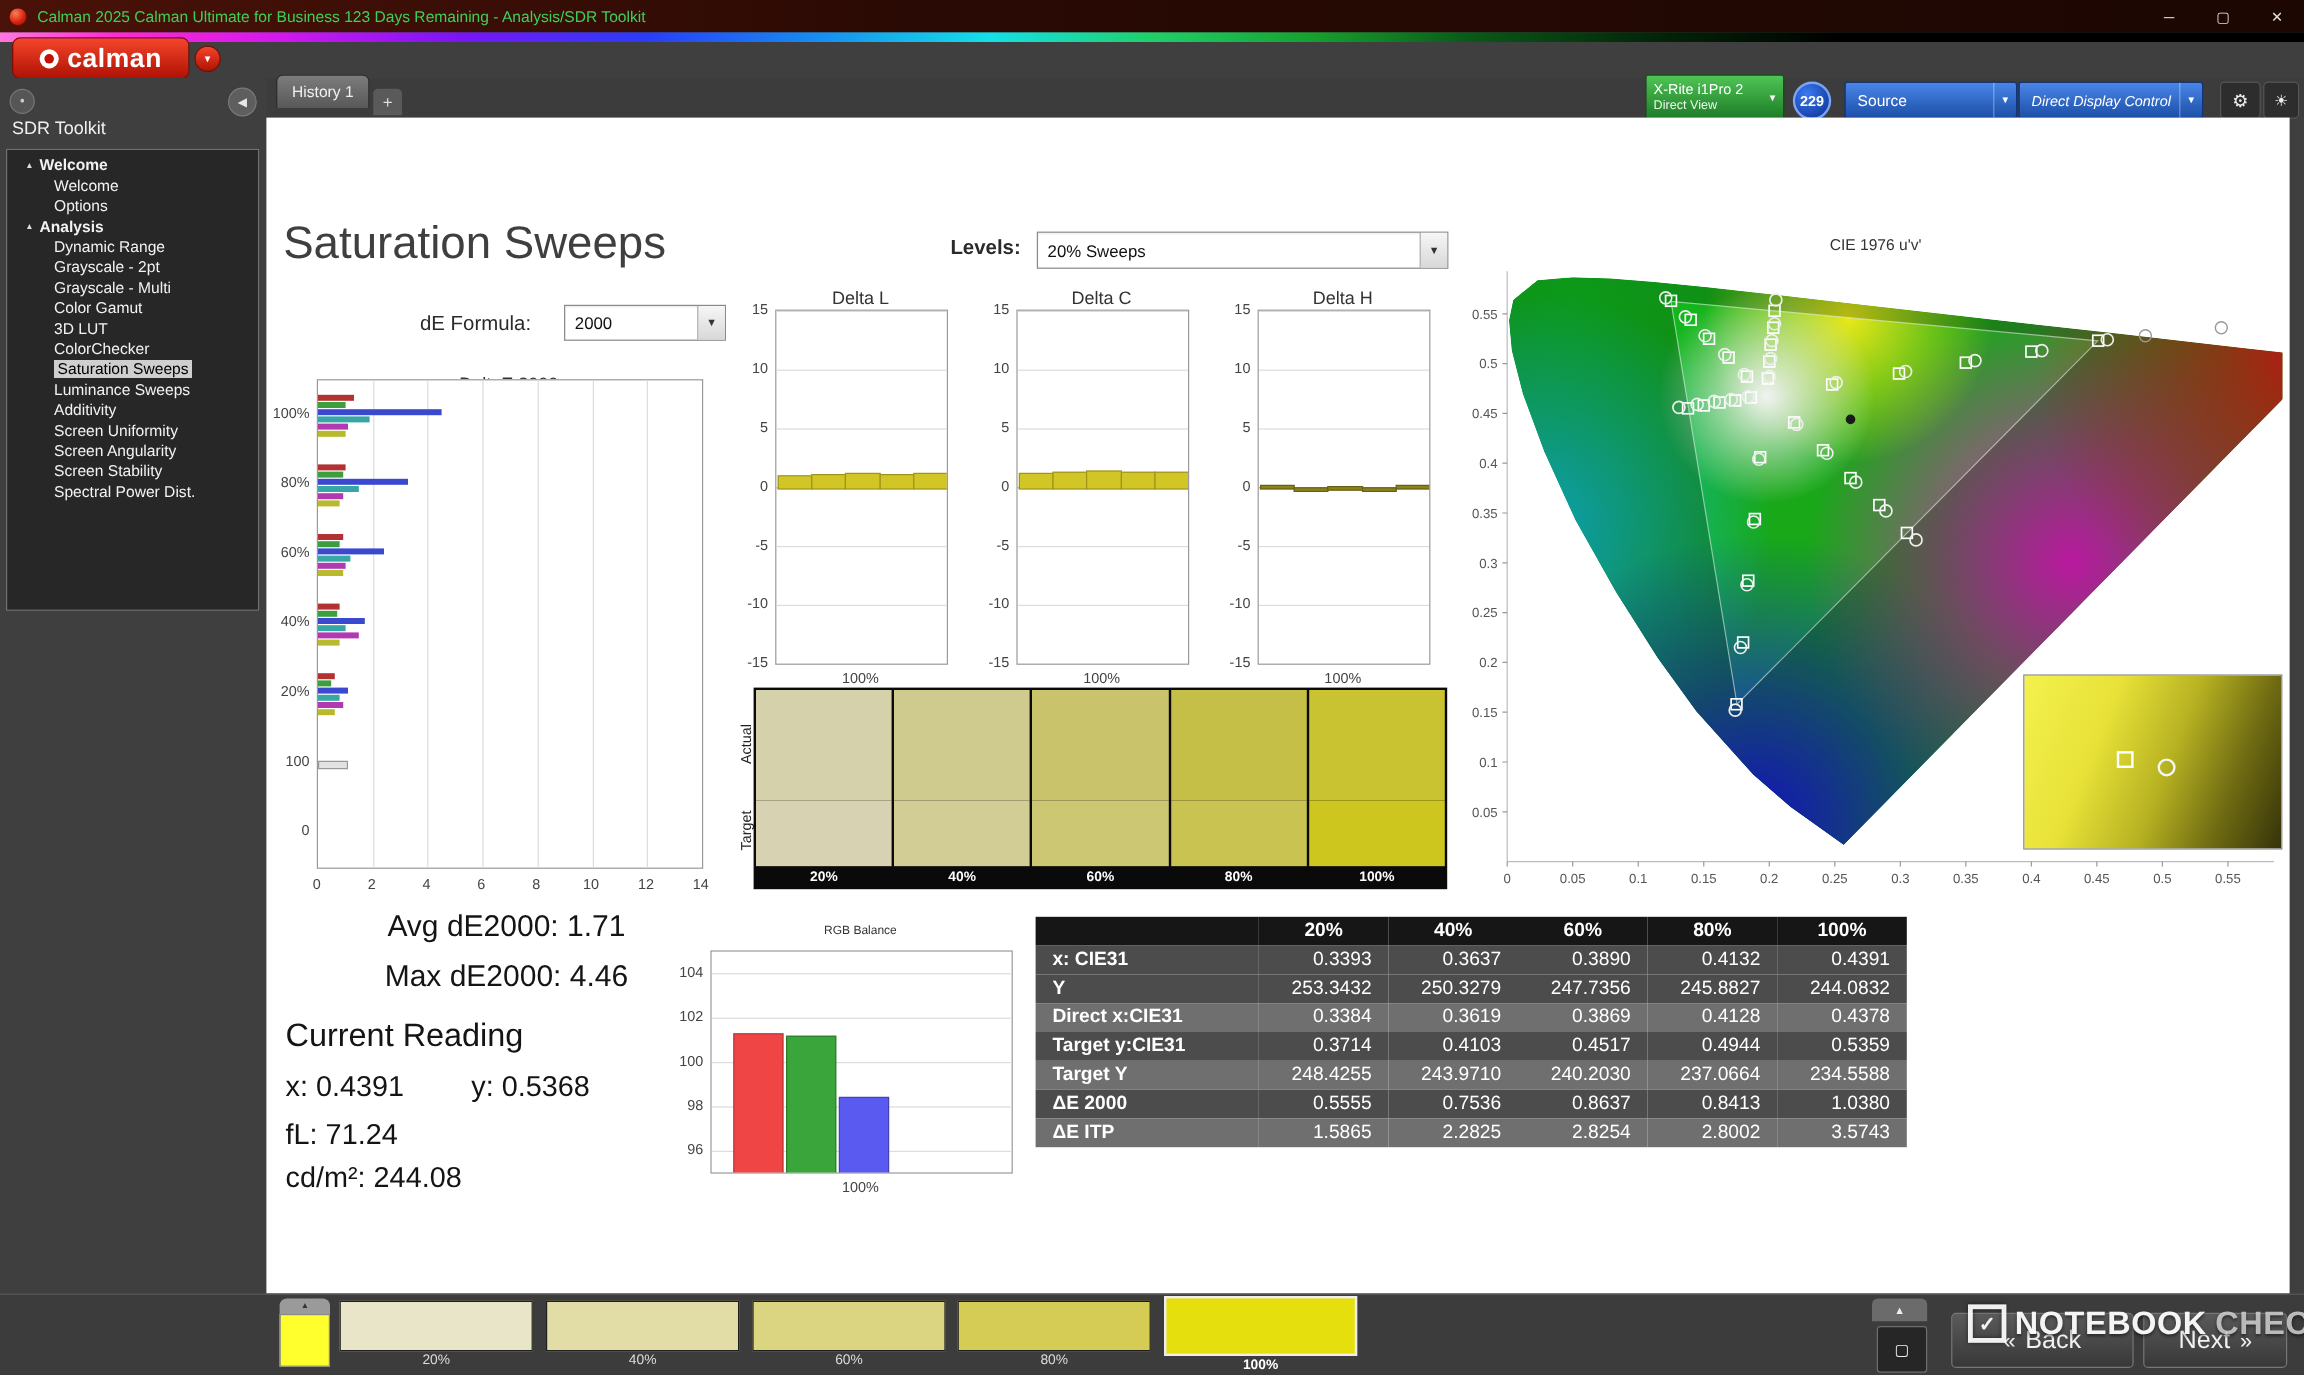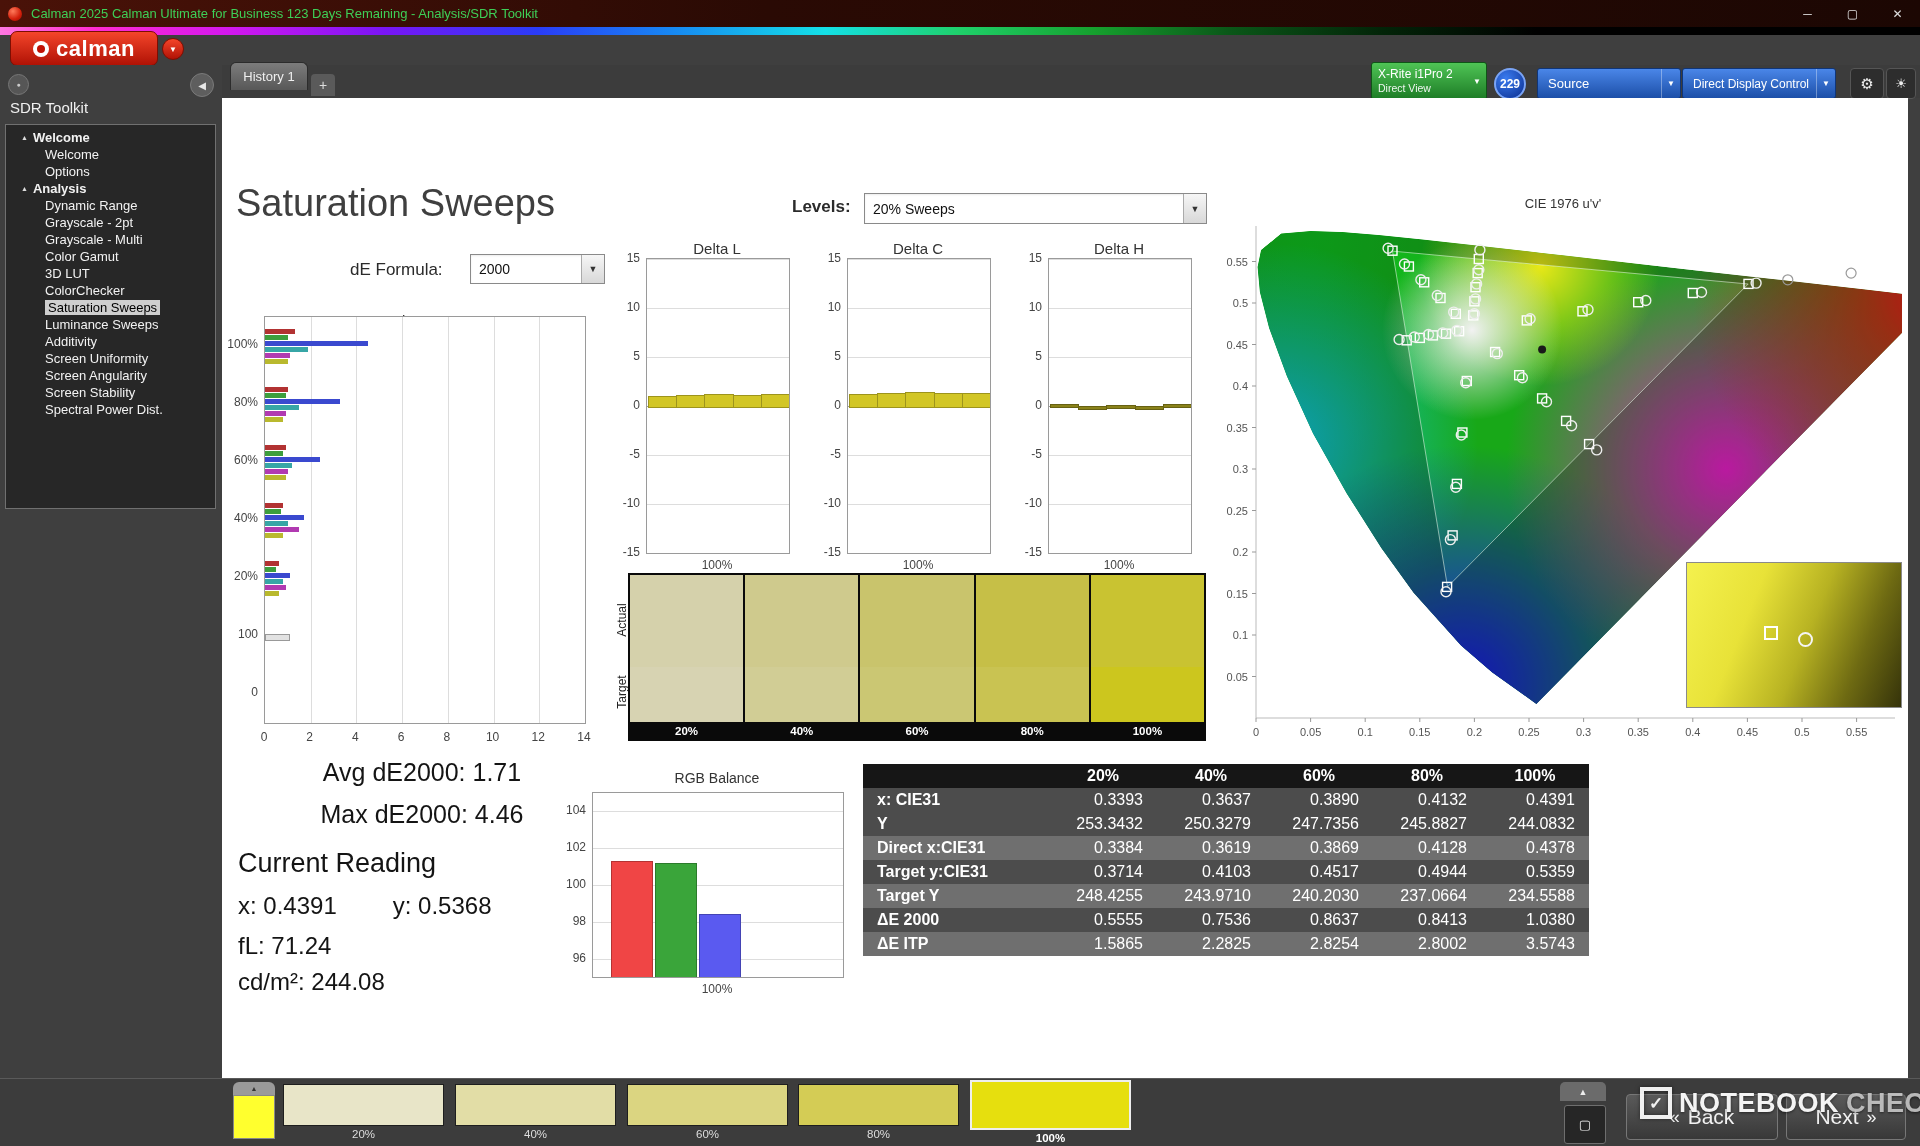--- a/index.html
+++ b/index.html
@@ -43,21 +43,21 @@
   #meter-dd .mdarr{position:absolute;right:5px;top:14px;font-size:8px;}
   #badge{position:absolute;left:1494px;top:68px;width:28px;height:28px;border-radius:50%;border:2px solid #7aa4f5;
          background:radial-gradient(circle at 35% 30%,#3a7bf0,#0b2e8f);color:#fff;font-size:12px;font-weight:bold;
          display:flex;align-items:center;justify-content:center;}
   .bluedd{position:absolute;top:68px;height:29px;border:1px solid #0f3578;border-radius:3px;color:#fff;
           background:linear-gradient(#4a86e8,#1c4fa8);display:flex;align-items:center;}
   .bluedd .ddtxt{flex:1;padding-left:10px;}
   .bluedd .ddarr{width:18px;font-size:8px;text-align:center;border-left:1px solid rgba(255,255,255,.35);align-self:stretch;
                  display:flex;align-items:center;justify-content:center;}
   #source-dd{left:1537px;width:142px;font-size:13px;}
-  #ddc-dd{left:1682px;width:152px;font-size:12px;}
+  #ddc-dd{left:1682px;width:152px;font-size:12px;font-style:italic;}
   #gear-btn{position:absolute;left:1850px;top:68px;width:32px;height:29px;background:#2d2d2d;border:1px solid #555;
             border-radius:4px;color:#eee;font-size:15px;display:flex;align-items:center;justify-content:center;}
   #lamp-btn{position:absolute;left:1886px;top:68px;width:28px;height:29px;background:#2d2d2d;border:1px solid #555;
             border-radius:4px;color:#eee;font-size:13px;display:flex;align-items:center;justify-content:center;}
 
   
   #sidebar{position:absolute;left:0;top:65px;width:222px;height:1081px;background:#3f3f3f;}
   #sidebar-menu-btn{position:absolute;left:8px;top:9px;width:19px;height:19px;border-radius:50%;background:#565656;
                     border:1px solid #777;color:#ccc;font-size:7px;display:flex;align-items:center;justify-content:center;}
   #collapse-btn{position:absolute;left:190px;top:8px;width:22px;height:22px;border-radius:50%;background:#5e5e5e;
@@ -82,21 +82,21 @@
   .combo .arr{width:22px;align-self:stretch;background:linear-gradient(#f6f6f6,#d8d8d8);border-left:1px solid #aaa;
               display:flex;align-items:center;justify-content:center;font-size:9px;color:#333;}
   #de-combo{left:248px;top:156px;width:133px;height:28px;}
   #levels-combo{left:642px;top:95px;width:341px;height:29px;}
 
   .chart-title{position:absolute;font-size:15px;color:#333;text-align:center;}
   #deltae-title{left:42px;top:194px;width:320px;margin-top:20px;}
   #dl-title{left:424px;top:142px;width:142px;}
   #dc-title{left:625px;top:142px;width:142px;}
   #dh-title{left:826px;top:142px;width:142px;}
-  #rgb-title{left:370px;top:672px;width:250px;font-size:14px;}
+  #rgb-title{left:370px;top:672px;width:250px;font-size:10px;}
   .plot{position:absolute;border:1px solid #9a9a9a;background:#fff;overflow:hidden;}
   #plot-deltae{left:42px;top:218px;width:320px;height:406px;}
   #plot-dl{left:424px;top:160px;width:142px;height:294px;}
   #plot-dc{left:625px;top:160px;width:142px;height:294px;}
   #plot-dh{left:826px;top:160px;width:142px;height:294px;}
   #plot-rgb{left:370px;top:694px;width:250px;height:184px;}
   .xlabel{position:absolute;font-size:12px;color:#444;text-align:center;}
   #dl-xlabel{left:424px;top:460px;width:142px;}
   #dc-xlabel{left:625px;top:460px;width:142px;}
   #dh-xlabel{left:826px;top:460px;width:142px;}

